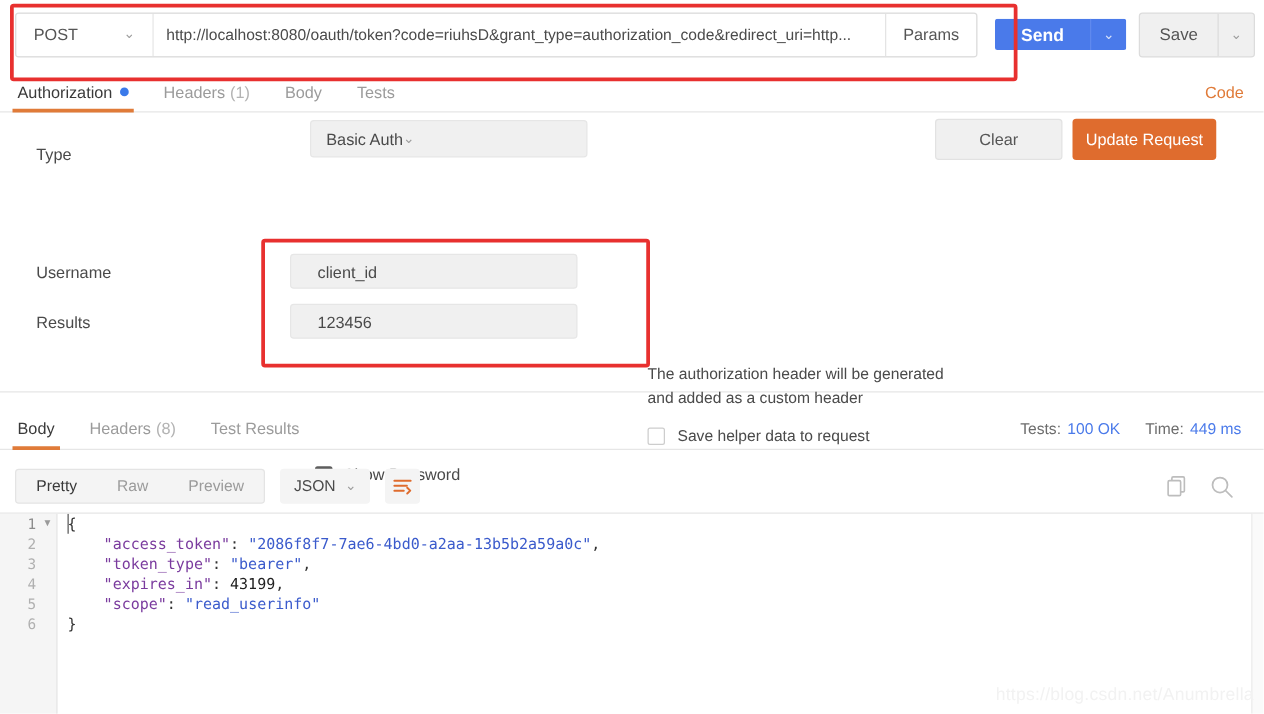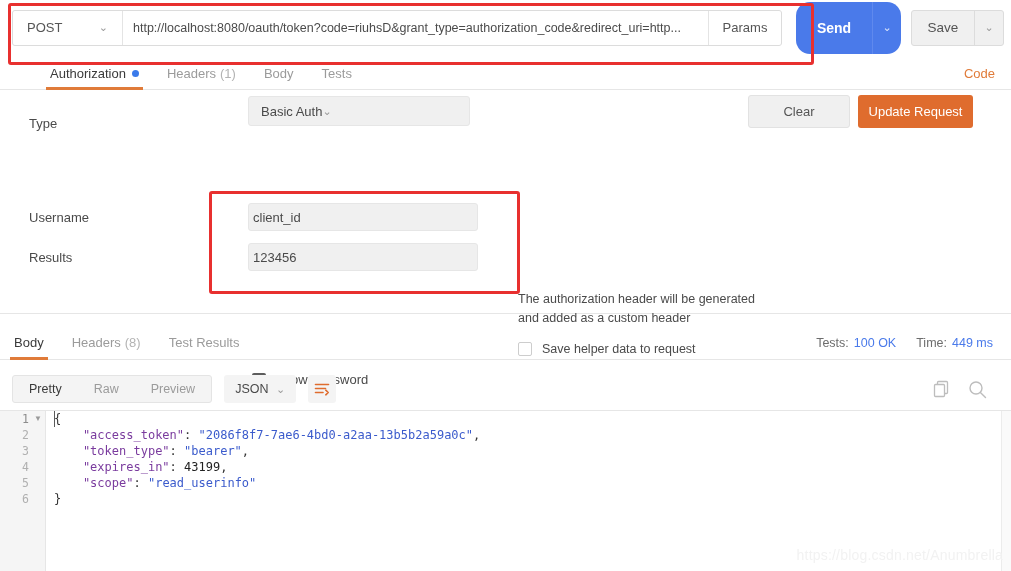--- a/index.html
+++ b/index.html
@@ -74,22 +74,22 @@
     justify-content: center;
     border-left: 1px solid #e4e4e4;
     color: #555;
     font-size: 13px;
     background: #fff;
     cursor: pointer;
   }
   .send-group {
     display: flex;
     margin-left: 14px;
-    height: 52px;
-    border-radius: 14px;
+    height: 25px;
+    border-radius: 2px;
     overflow: hidden;
   }
   .send-btn {
     background: #4a7aea;
     color: #fff;
     font-weight: bold;
     font-size: 14px;
     width: 76px;
     display: flex;
     align-items: center;
@@ -150,21 +150,20 @@
 
   
   .req-tabs {
     position: absolute;
     left: 0; top: 58px;
     width: 1011px; height: 32px;
     border-bottom: 1px solid #e6e6e6;
     display: flex;
     align-items: center;
     box-sizing: border-box;
-    padding-left: 36px;
   }
   .tab {
     position: relative;
     height: 31px;
     display: flex;
     align-items: center;
     padding: 0 14px;
     font-size: 13px;
     color: #9b9b9b;
     cursor: pointer;
@@ -254,29 +253,29 @@
     display: flex;
     align-items: center;
     justify-content: center;
     font-size: 13px;
     color: #fff;
     cursor: pointer;
   }
 
   .txtfield {
     position: absolute;
-    left: 248px;
+    left: 232px;
     width: 230px; height: 28px;
     background: #f0f0f0;
     border: 1px solid #e6e6e6;
     border-radius: 3px;
     box-sizing: border-box;
     display: flex;
     align-items: center;
-    padding: 0 4px;
+    padding: 0 21px;
     font-size: 13px;
     color: #4a4a4a;
     cursor: text;
   }
   .fld-user { top: 113px; }
   .fld-pass { top: 153px; }
 
   .show-pass-row {
     position: absolute;
     left: 252px; top: 282px;

